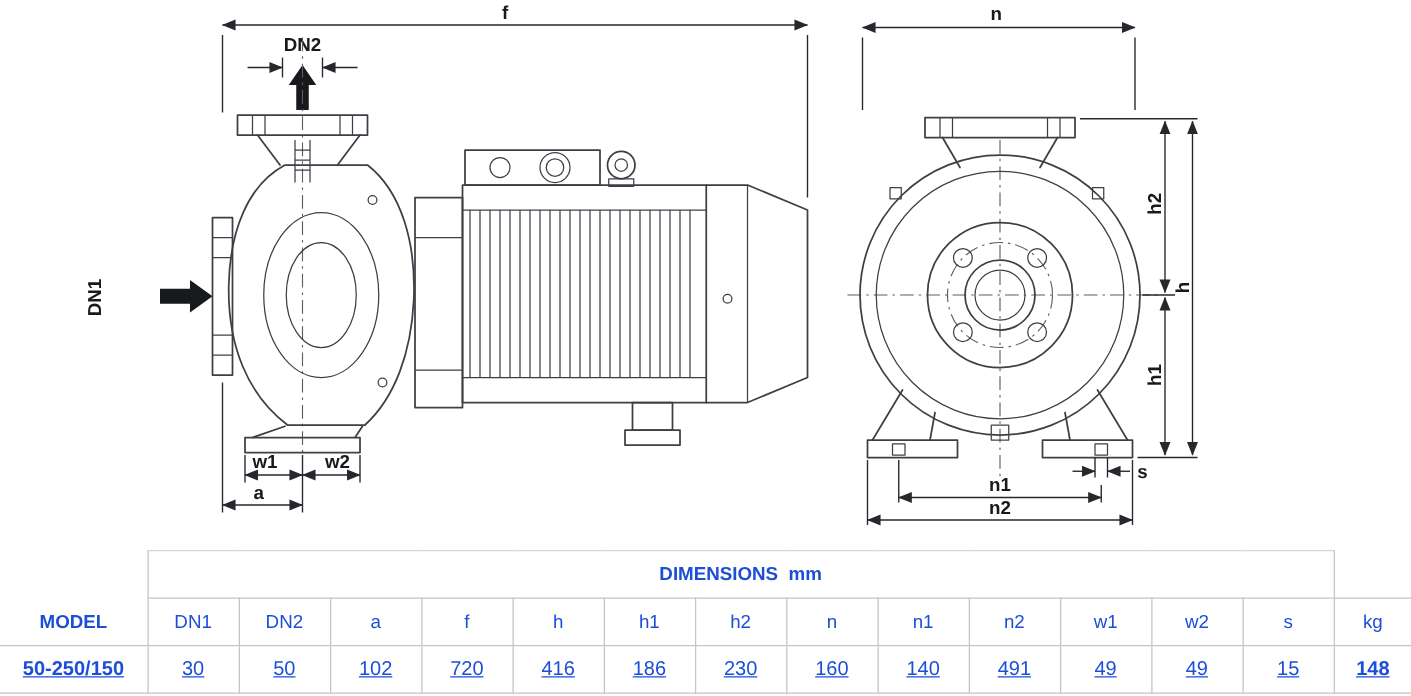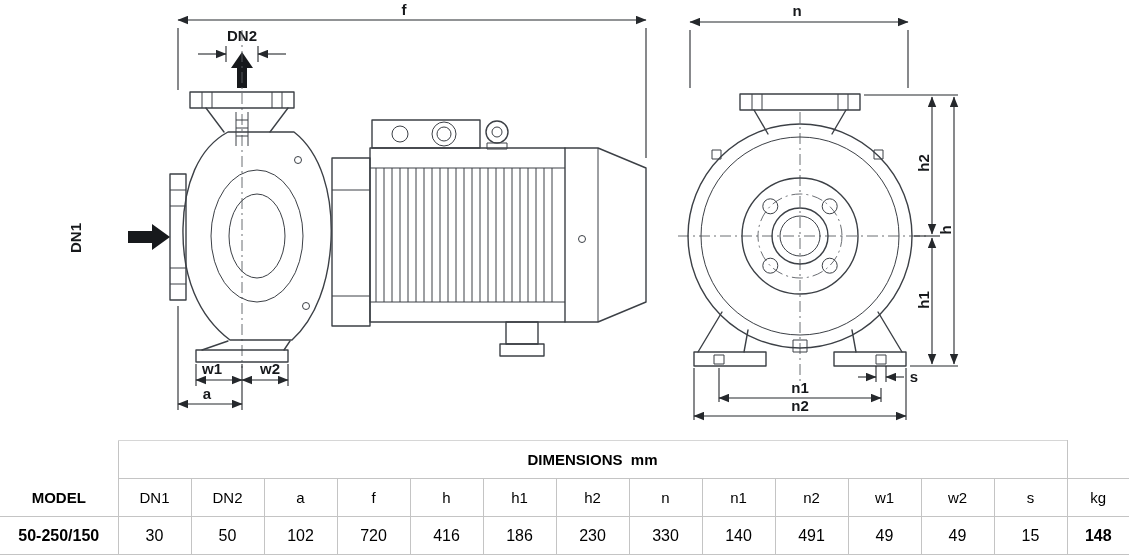--- a/index.html
+++ b/index.html
@@ -11,31 +11,31 @@
   
   .ln  { fill:none; stroke:#3c4046; stroke-width:1.4; stroke-linejoin:round; stroke-linecap:round; }
   .lnt { fill:none; stroke:#3c4046; stroke-width:1; stroke-linejoin:round; }
   .dim { fill:none; stroke:#25282c; stroke-width:1.1; }
   .cl  { fill:none; stroke:#5a5e63; stroke-width:0.9; stroke-dasharray:11 4 2 4; }
   .solid { fill:#17191c; stroke:none; }
   .dimtext { font:bold 15px "Liberation Sans", sans-serif; fill:#17191c; }
 
   
   .table-wrap { margin-top:6px; }
-  table { border-collapse:collapse; table-layout:fixed; width:1129px; color:#000000;border-radius:25px; }
+  table { border-collapse:collapse; table-layout:fixed; width:1129px; color:#1d4ed8;border-radius:25px; }
   td { border:1px solid #c4c4c4; height:37px; text-align:center; vertical-align:middle;
        font-size:15px; padding:0; }
   td.blank { border:none; }
   td.dims-span { font-weight:bold; white-space:pre; border-top:1px solid #d6d6d6; }
   td.kg-blank { border-top:none; border-right:none; border-bottom:none; }
   td.model-h { border-top:none; border-left:none; font-weight:bold;text-align:center; }
   td.model-v { border-left:none; font-weight:bold; font-size:16px; }
   td.kg-h { font-weight:normal; border-right:none; }
   td.kg-v { font-weight:bold; border-right:none; font-size:16px;margin-top:48px; }
-  tr.r3 td { font-size:16px; }
+  tr.r3 td { font-size:16px;text-decoration:underline; }
 </style>
 </head>
 <body>
 
 <div class="figure">
 <svg width="1129" height="434" viewBox="0 0 1129 434" xmlns="http://www.w3.org/2000/svg">
   <defs>
     <marker id="arr" viewBox="0 0 10 8" refX="9.5" refY="4" markerWidth="11" markerHeight="9" orient="auto-start-reverse" markerUnits="userSpaceOnUse">
       <path d="M0,0 L10,4 L0,8 Z" fill="#25282c"></path>
     </marker>
@@ -250,21 +250,21 @@
       </tr>
       <tr class="r3">
         <td class="model-v">50-250/150</td>
         <td>30</td>
         <td>50</td>
         <td>102</td>
         <td>720</td>
         <td>416</td>
         <td>186</td>
         <td>230</td>
-        <td>330</td>
+        <td>160</td>
         <td>140</td>
         <td>491</td>
         <td>49</td>
         <td>49</td>
         <td>15</td>
         <td class="kg-v">148</td>
       </tr>
     </tbody>
   </table>
 </div>

